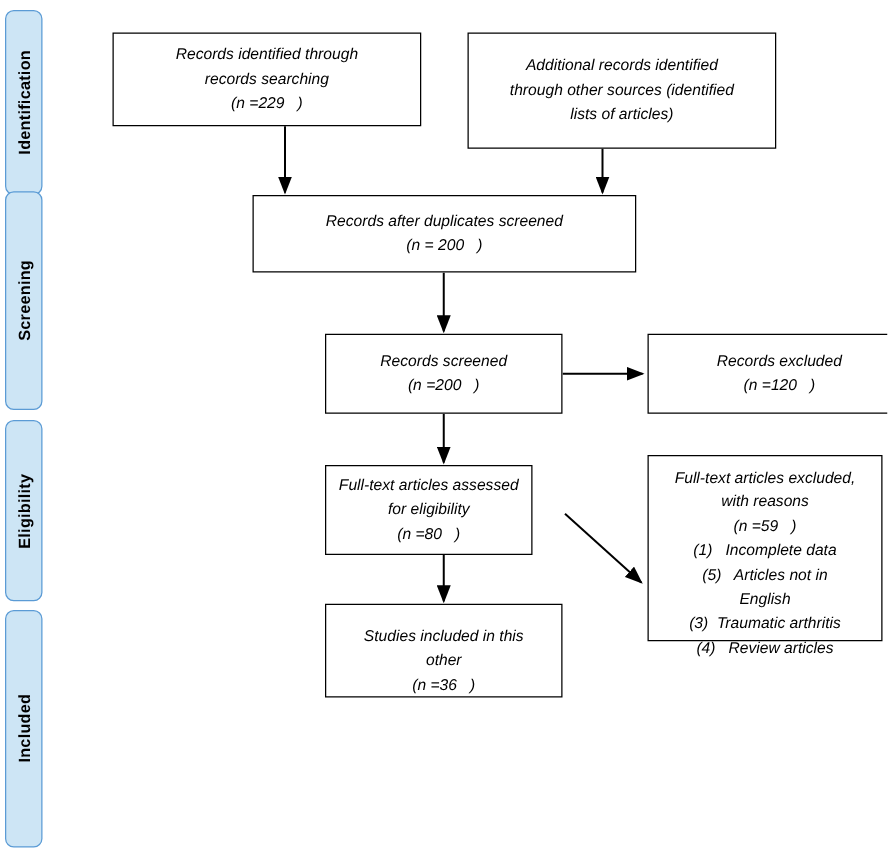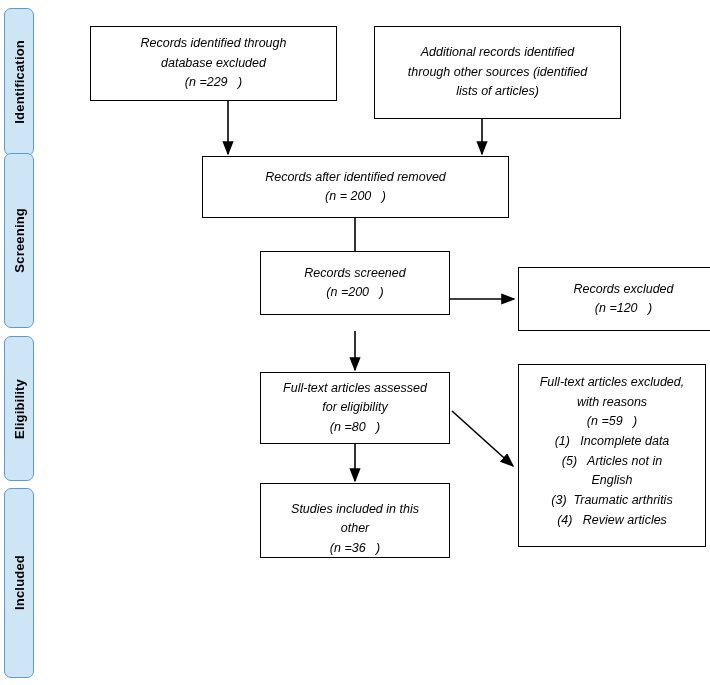--- a/index.html
+++ b/index.html
@@ -100,52 +100,52 @@
 
     <line x1="355" y1="331" x2="355" y2="370" stroke="#000000" stroke-width="1.6" marker-end="url(#arrowhead)"></line>
 
     <line x1="452" y1="411" x2="513" y2="466" stroke="#000000" stroke-width="1.6" marker-end="url(#arrowhead)"></line>
 
     <line x1="355" y1="444" x2="355" y2="481" stroke="#000000" stroke-width="1.6" marker-end="url(#arrowhead)"></line>
   </svg>
 
   <div class="box" style="left:90px; top:26px; width:247px; height:75px;">
     <div class="line">Records identified through</div>
-    <div class="line">database excluded</div>
+    <div class="line">records searching</div>
     <div class="line">(n =229   )</div>
   </div>
 
   <div class="box" style="left:374px; top:26px; width:247px; height:93px;">
     <div class="line">Additional records identified</div>
     <div class="line">through other sources (identified</div>
     <div class="line">lists of articles)</div>
   </div>
 
   <div class="box" style="left:202px; top:156px; width:307px; height:62px;">
-    <div class="line">Records after identified removed</div>
+    <div class="line">Records after duplicates screened</div>
     <div class="line">(n = 200   )</div>
   </div>
 
-  <div class="box" style="left:260px; top:251px; width:190px; height:64px;">
+  <div class="box" style="left:260px; top:267px; width:190px; height:64px;">
     <div class="line">Records screened</div>
     <div class="line">(n =200   )</div>
   </div>
 
   <div class="box" style="left:518px; top:267px; width:211px; height:64px;">
     <div class="line">Records excluded</div>
     <div class="line">(n =120   )</div>
   </div>
 
-  <div class="box" style="left:260px; top:372px; width:190px; height:72px;">
+  <div class="box" style="left:260px; top:372px; width:166px; height:72px;">
     <div class="line">Full-text articles assessed</div>
     <div class="line">for eligibility</div>
     <div class="line">(n =80   )</div>
   </div>
 
-  <div class="box" style="left:518px; top:364px; width:188px; height:183px; justify-content:space-between; padding-top:8px;">
+  <div class="box" style="left:518px; top:364px; width:188px; height:149px; justify-content:flex-start; padding-top:8px;">
     <div class="line">Full-text articles excluded,</div>
     <div class="line">with reasons</div>
     <div class="line">(n =59   )</div>
     <div class="line">(1)   Incomplete data</div>
     <div class="line">(5)   Articles not in</div>
     <div class="line">English</div>
     <div class="line">(3)  Traumatic arthritis</div>
     <div class="line">(4)   Review articles</div>
   </div>
 

